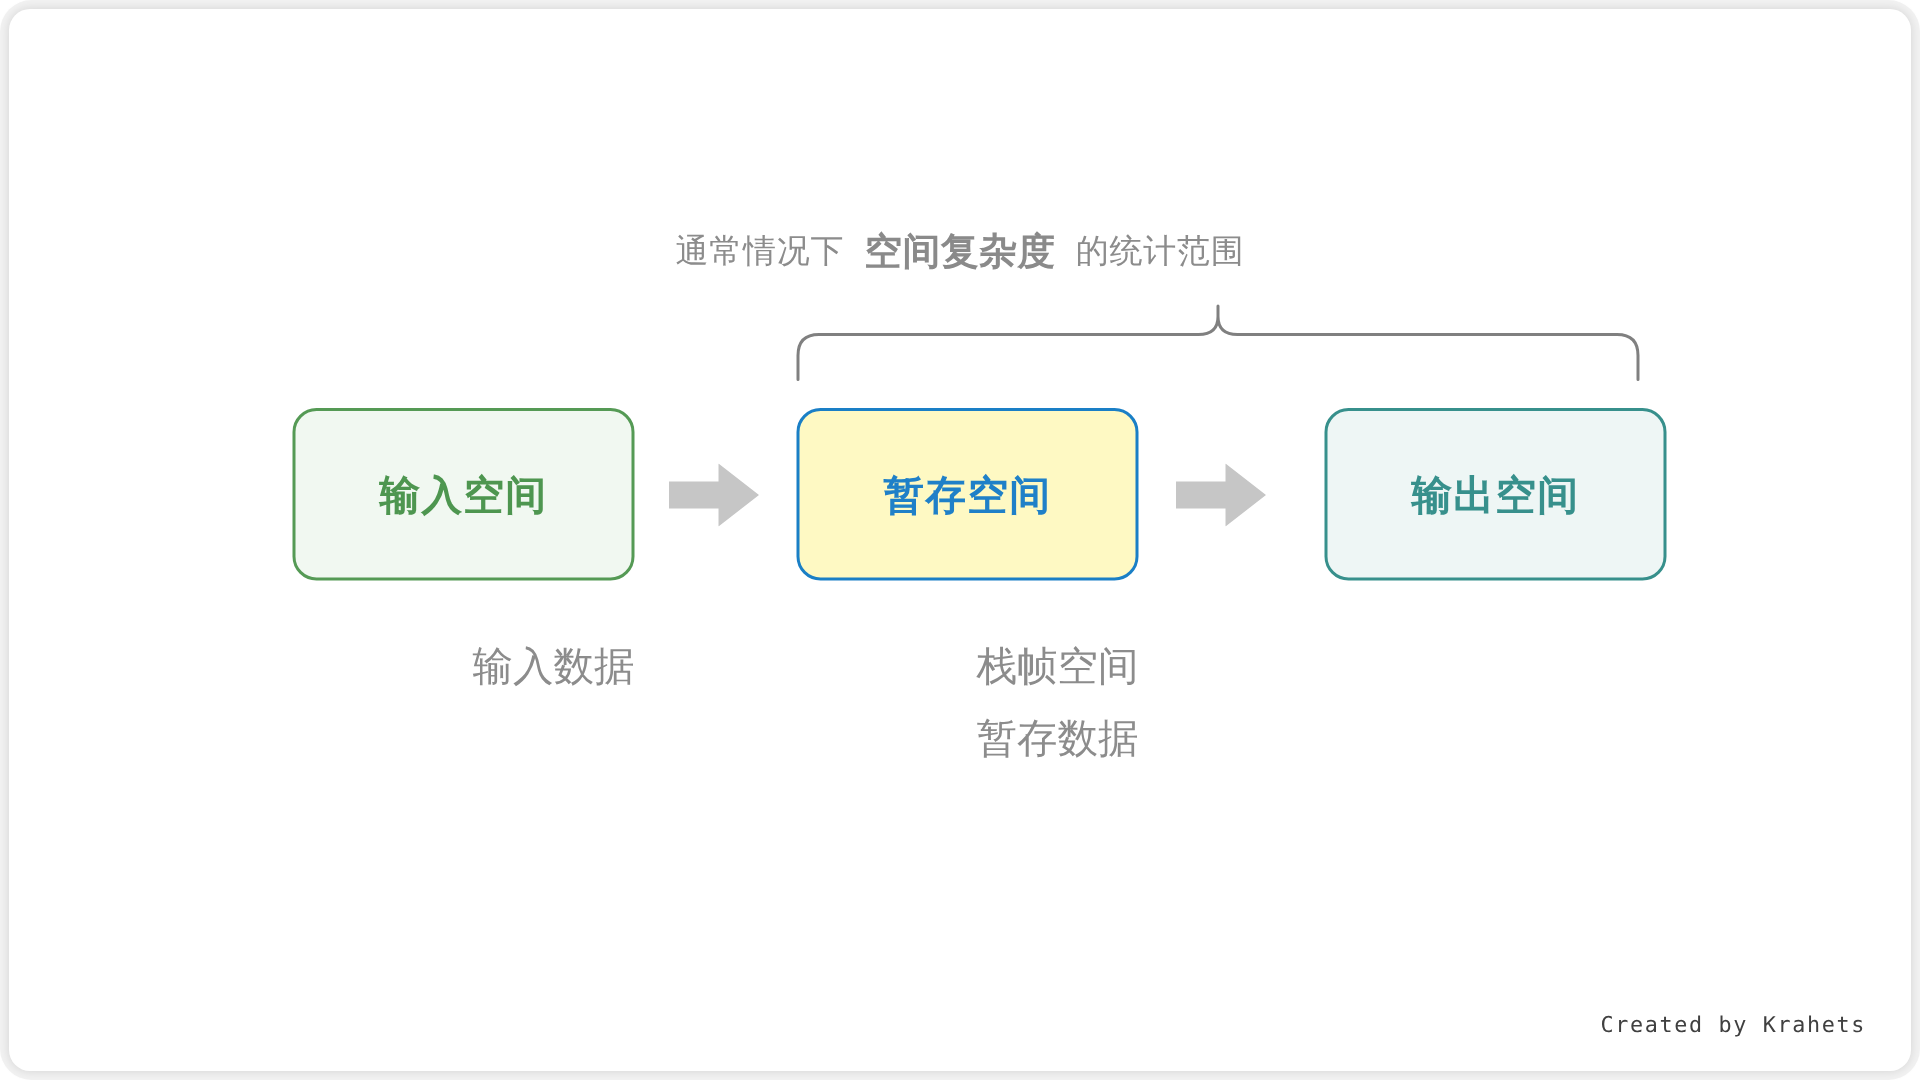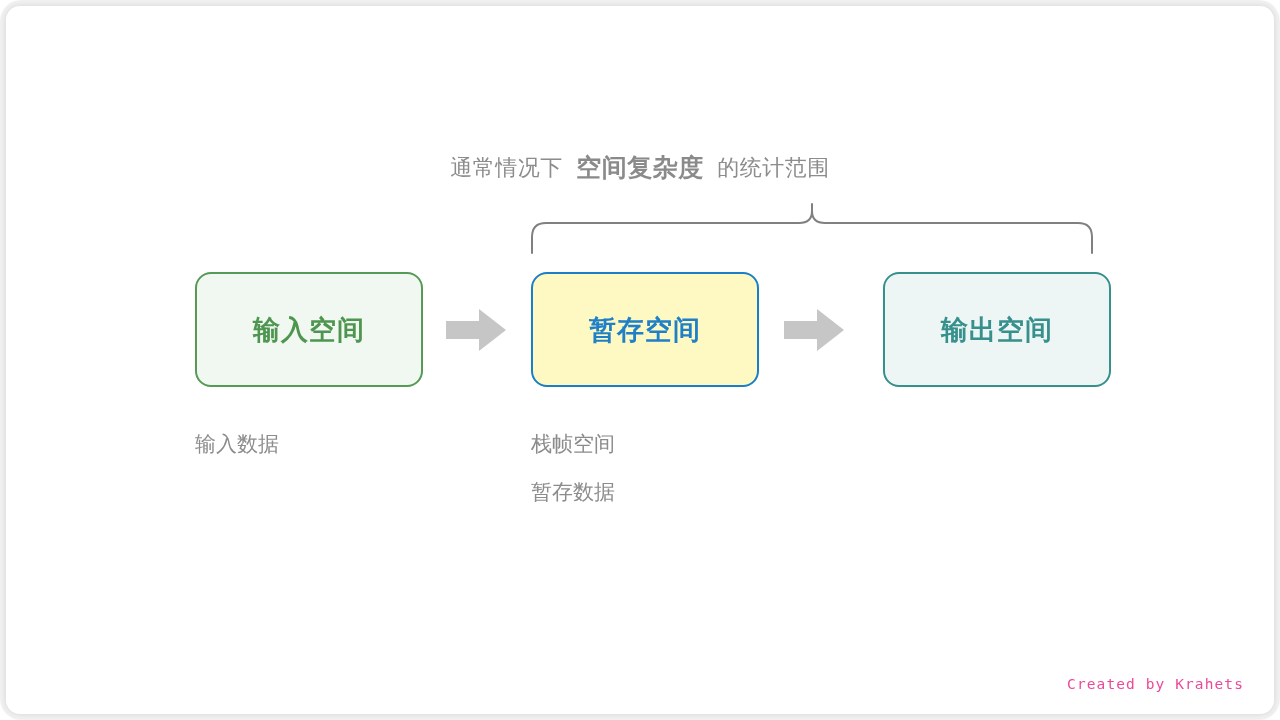--- a/index.html
+++ b/index.html
@@ -99,23 +99,23 @@
     width: 60px;
     height: 42px;
   }
   #arrow-1 { left: 440px; }
   #arrow-2 { left: 778px; }
 
   
   .under-caption {
     position: absolute;
     width: 228px;
-    text-align: left;
+    text-align: right;
     color: #8c8c8c;
-    font-size: 21px;
+    font-size: 27px;
     line-height: 48px;
   }
   #under-input  { left: 189px; top: 414px; }
   #under-temp   { left: 525px; top: 414px; }
   #under-output { left: 861px; top: 414px; }
 
   
   #credit {
     position: absolute;
     right: 30px;
@@ -181,16 +181,16 @@
     <div class="under-caption" id="under-input">
       <div>输入数据</div>
     </div>
 
     <div class="under-caption" id="under-temp">
       <div>栈帧空间</div>
       <div>暂存数据</div>
     </div>
 
 
-    <div id="credit" style="color: #ec4899;">Created by Krahets</div>
+    <div id="credit" style="color: #404040;">Created by Krahets</div>
 
   </div>
 </div>
 
 </body></html>

